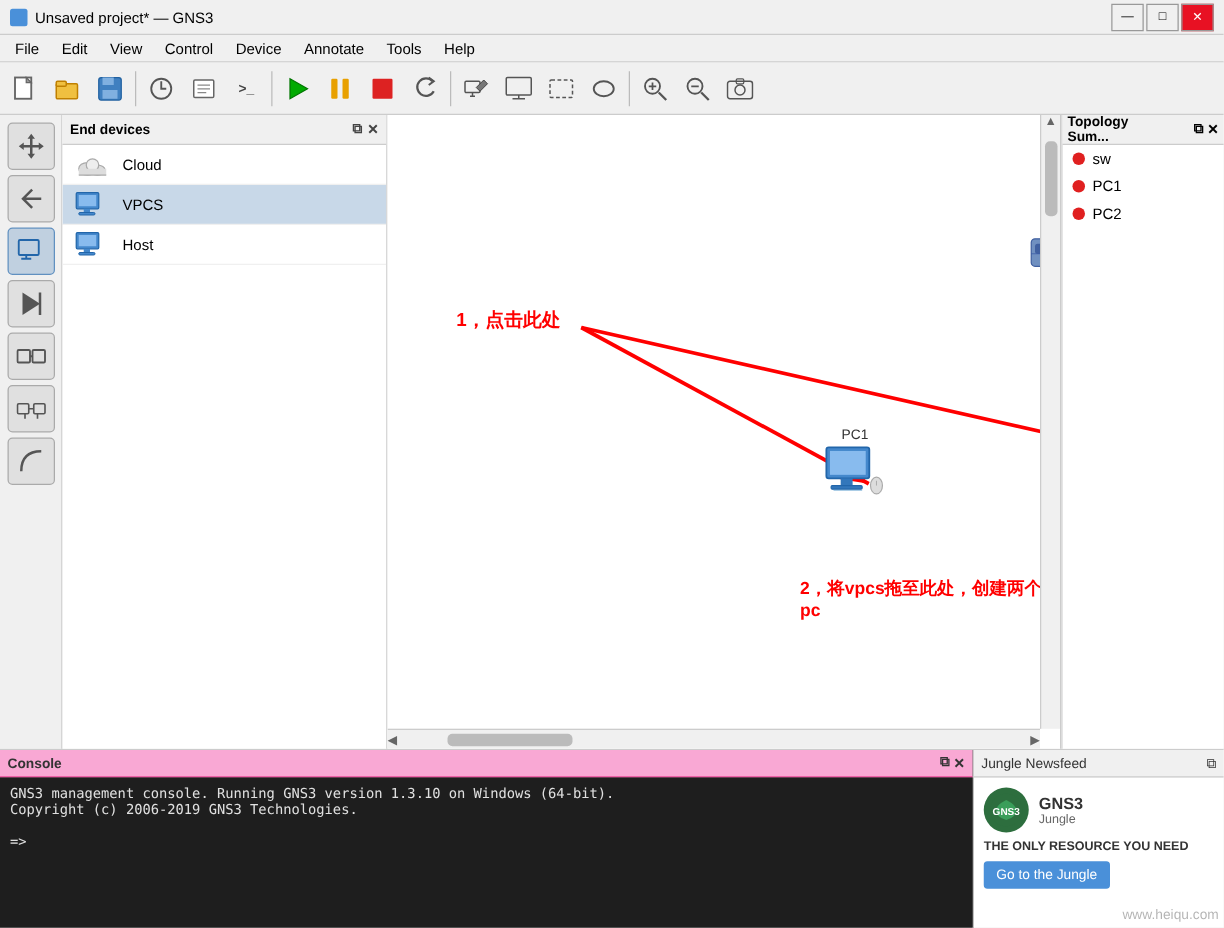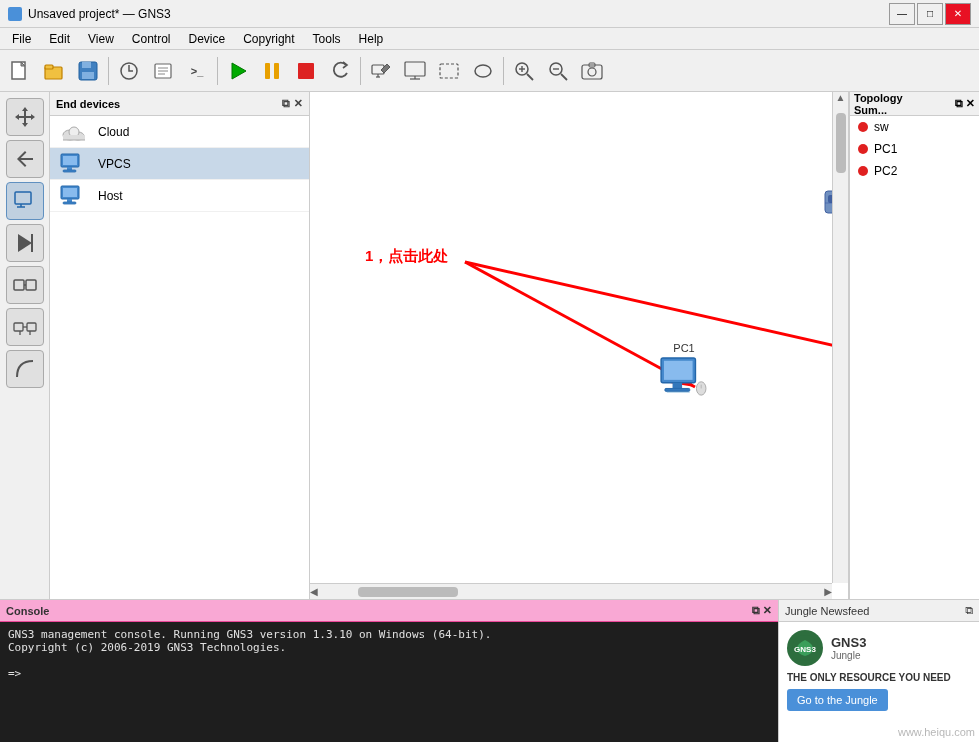--- a/index.html
+++ b/index.html
@@ -188,21 +188,21 @@
     <div class="title-bar-btn">✕</div>
   </div>
 </div>
 
 <div class="menu-bar">
   <span class="menu-item">File</span>
   <span class="menu-item">Edit</span>
   <span class="menu-item">View</span>
   <span class="menu-item">Control</span>
   <span class="menu-item">Device</span>
-  <span class="menu-item">Copyright</span>
+  <span class="menu-item">Annotate</span>
   <span class="menu-item">Tools</span>
   <span class="menu-item">Help</span>
 </div>
 
 <div class="toolbar">
 
   <div class="tb-btn" title="New">
     <svg width="22" height="22" viewBox="0 0 22 22">
         <rect x="3" y="2" width="13" height="17" fill="white" stroke="#666" stroke-width="1.5"></rect>
         <polygon points="12,2 16,6 12,6" fill="#999" stroke="#666" stroke-width="1"></polygon>
@@ -474,20 +474,21 @@
           <rect x="14" y="28" width="10" height="6" fill="#3377bb"></rect>
           <rect x="6" y="34" width="26" height="3" rx="1" fill="#3377bb" stroke="#2266aa" stroke-width="1"></rect>
 
           <line x1="8" y1="38" x2="32" y2="38" stroke="#5599cc" stroke-width="0.5"></line>
 
           <ellipse cx="44" cy="34" rx="5" ry="7" fill="#dddddd" stroke="#aaa" stroke-width="1"></ellipse>
           <line x1="44" y1="30" x2="44" y2="34" stroke="#aaa" stroke-width="0.8"></line>
         </svg>
       </div>
 
+      <div class="annotation-hint" style="left: 330px; top: 370px; font-size: 14px;">2，将vpcs拖至此处，创建两个pc</div>
     </div>
 
     <div class="canvas-scrollbar-v">
       <span class="scroll-arrow">▲</span>
       <div class="scroll-thumb-v"></div>
     </div>
 
     <div class="canvas-scrollbar-h">
       <span class="scroll-arrow">◀</span>
       <div class="scroll-thumb-h"></div>

